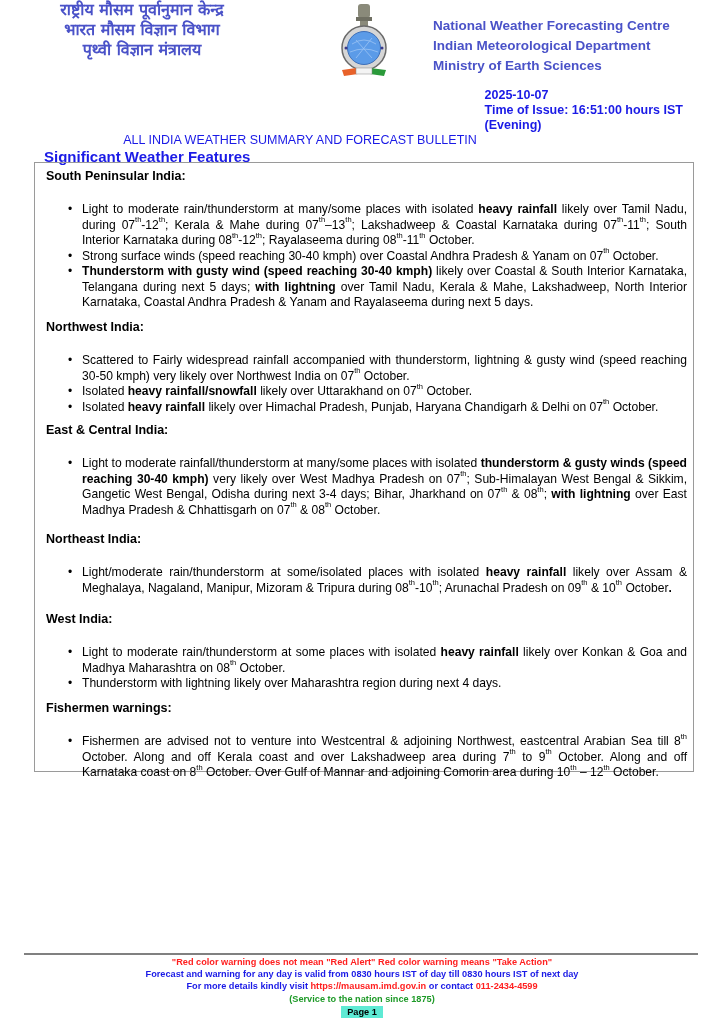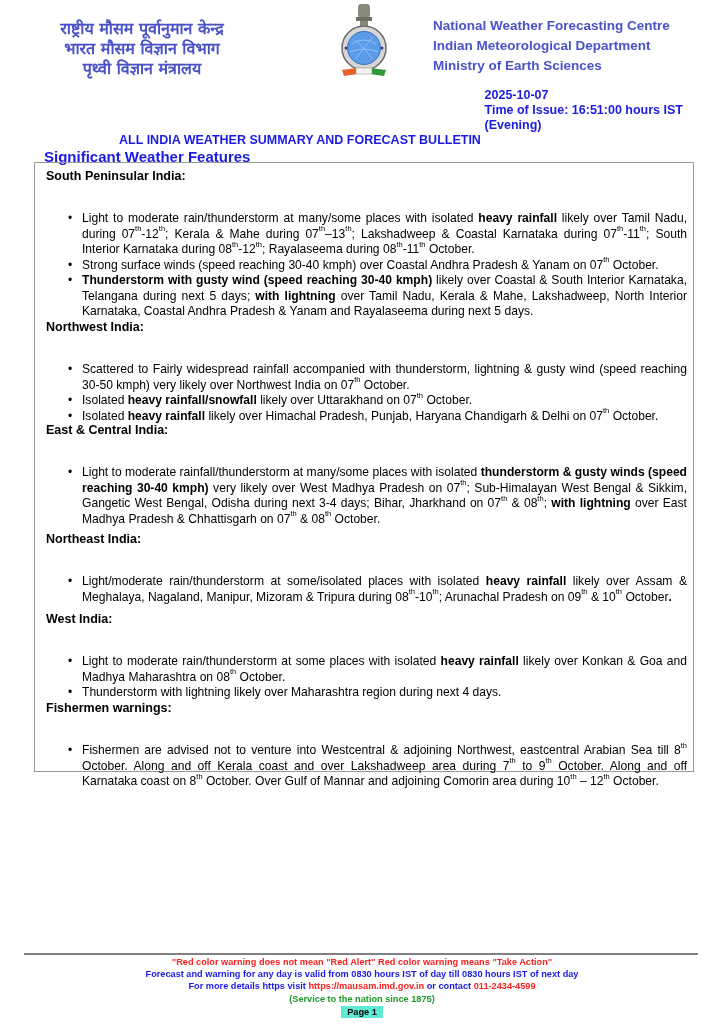--- a/index.html
+++ b/index.html
@@ -3,51 +3,51 @@
   <meta charset="utf-8">
   <style>
     html, body { margin: 0; padding: 0; background: #ffffff; }
     body {
       width: 724px; height: 1024px; position: relative; overflow: hidden;
       font-family: "Liberation Sans", "DejaVu Sans", sans-serif;
       color: #000;
     }
     .header { position: absolute; left: 0; top: 0; width: 724px; height: 92px; }
     .hindi-block {
-      position: absolute; left: 52px; top: 19px; width: 180px;
+      position: absolute; left: 52px; top: 0; width: 180px;
       text-align: center; color: #4a52c8; font-weight: bold;
       font-family: "DejaVu Sans", sans-serif; font-size: 16px; line-height: 20px;
     }
     .emblem { position: absolute; left: 336px; top: 2px; width: 56px; height: 82px; }
     .eng-block {
       position: absolute; left: 433px; top: 16px; width: 270px;
       color: #4a52c8; font-weight: bold;
       font-size: 13.5px; line-height: 20px;
     }
     .issue-block {
       position: absolute; right: 41px; top: 88px; text-align: left;
       color: #1a1ae6; font-weight: bold; font-size: 12.5px; line-height: 15px;
     }
     .bulletin-title {
       position: absolute; left: 0; width: 600px; top: 133px; text-align: center;
-      color: #1a1ae6; font-weight: bold; font-size: 12.5px;
+      color: #1a1ae6; font-weight: normal; font-size: 12.5px;
     }
     .sig-title {
       position: absolute; left: 44px; top: 148px;
       color: #1a1ae6; font-weight: bold; font-size: 15px;
     }
     .content-box {
       position: absolute; left: 34px; top: 162px; width: 660px; height: 610px;
       border: 1px solid #9a9a9a; border-bottom: 1px solid #9a9a9a;
       box-sizing: border-box;
     }
     .section { position: absolute; left: 7px; width: 645px; }
     .section-title { font-weight: bold; font-size: 12.5px; margin: 4px; line-height: 16px; }
     ul.bullets {
-      margin: 27px 0 0 0; padding: 0 0 0 40px; list-style: none;
+      margin: 18px 0 0 0; padding: 0 0 0 40px; list-style: none;
       font-size: 12.1px; line-height: 15.5px;
     }
     ul.bullets li { position: relative; text-align: justify; margin: 0; }
     ul.bullets li::before {
       content: "\2022"; position: absolute; left: -14px; top: 0; font-size: 12px;
     }
     sup { font-size: 7.5px; line-height: 0; position: relative; top: -1px; }
     b { font-weight: bold; }
     .footer-rule {
       position: absolute; left: 24px; top: 953px; width: 674px; height: 0;
@@ -152,17 +152,17 @@
         <li>Fishermen are advised not to venture into Westcentral &amp; adjoining Northwest, eastcentral Arabian Sea till 8<sup>th</sup> October. Along and off Kerala coast and over Lakshadweep area during 7<sup>th</sup> to 9<sup>th</sup> October. Along and off Karnataka coast on 8<sup>th</sup> October. Over Gulf of Mannar and adjoining Comorin area during 10<sup>th</sup> – 12<sup>th</sup> October.</li>
       </ul>
   </div>
 </div>
 
 <div class="footer-rule"></div>
 <div class="footer">
   <div class="fl-red">"Red color warning does not mean "Red Alert" Red color warning means "Take Action"</div>
   <div class="fl-blue">Forecast and warning for any day is valid from 0830 hours IST of day till 0830 hours IST of next day</div>
   <div class="fl-blue">
-    <span>For more details https visit </span><span class="fl-red">https://mausam.imd.gov.in</span><span> or contact </span><span class="fl-red">011-2434-4599</span>
+    <span>For more details kindly visit </span><span class="fl-red">https://mausam.imd.gov.in</span><span> or contact </span><span class="fl-red">011-2434-4599</span>
   </div>
   <div class="fl-green">(Service to the nation since 1875)</div>
   <div><span class="page-badge">Page 1</span></div>
 </div>
 
 </body></html>

